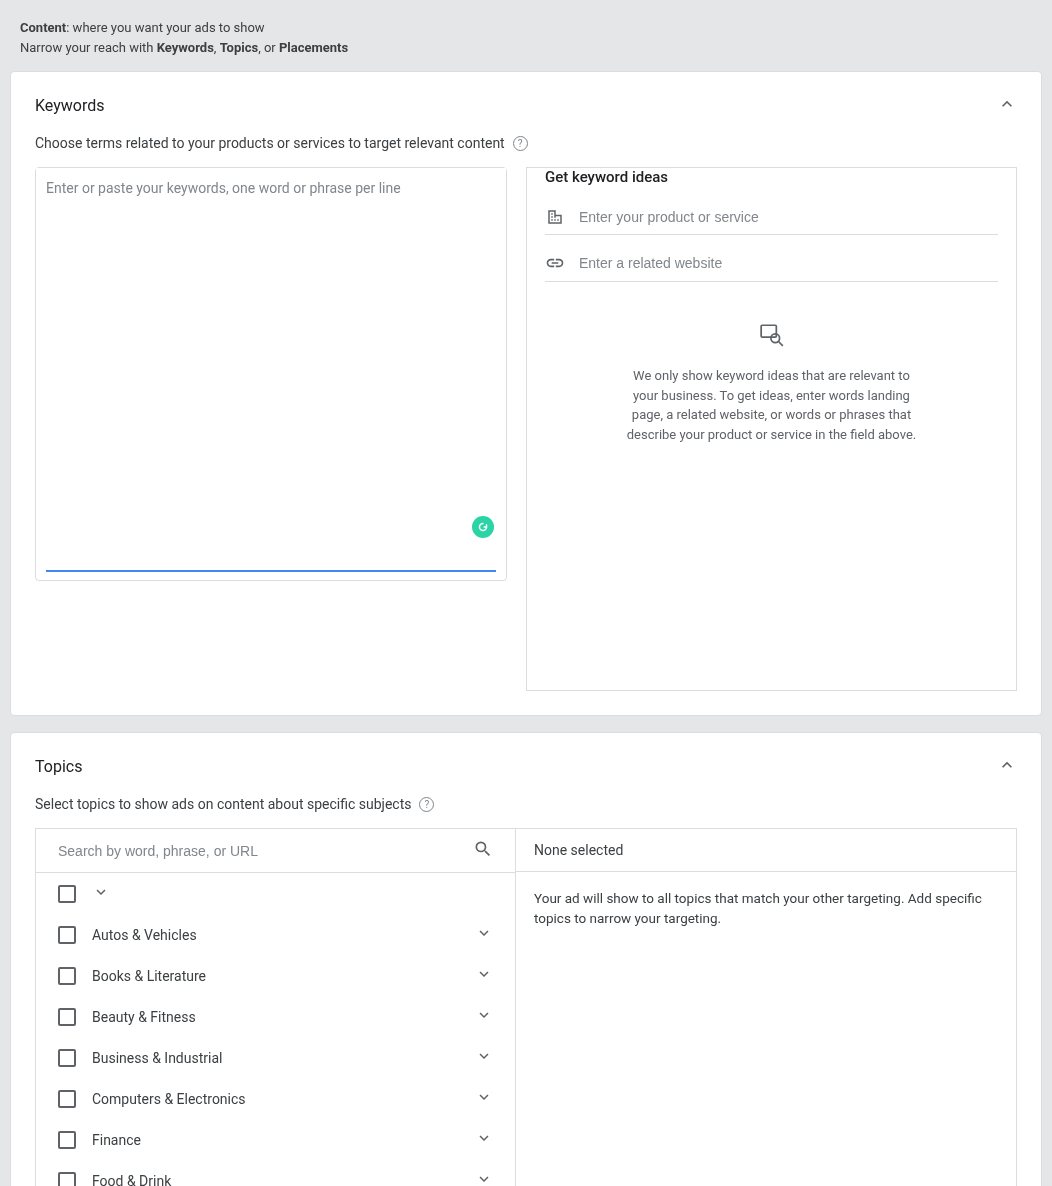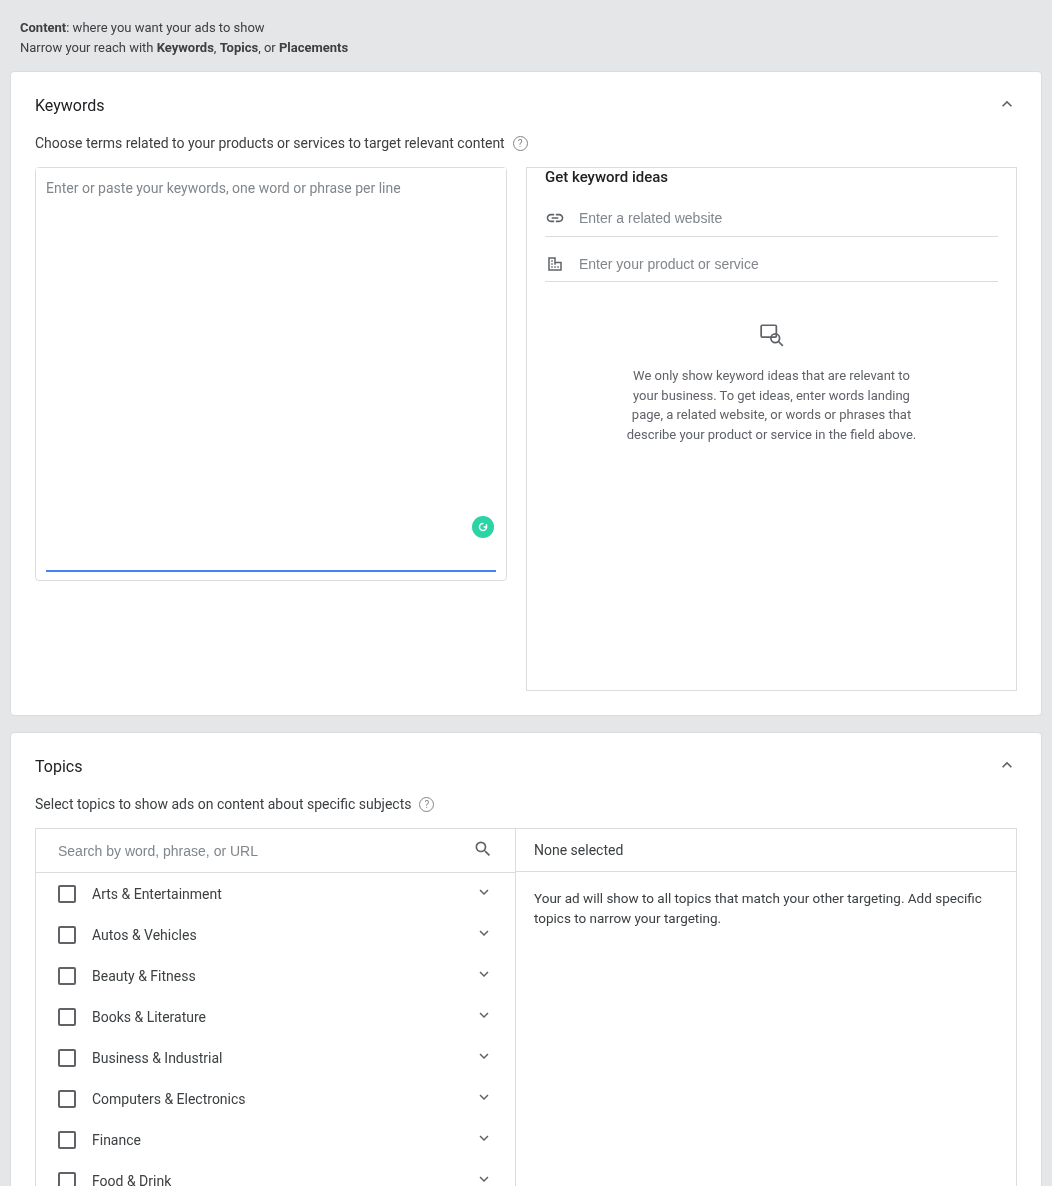--- a/index.html
+++ b/index.html
@@ -255,33 +255,33 @@
               <path d="M18 8v4h-4"></path>
             </svg>
         </div>
         <div class="kw-underline"></div>
       </div>
 
       <div class="ideas-box">
         <div class="ideas-title">Get keyword ideas</div>
         <div class="idea-input-row">
           <span class="idea-icon">
+            <svg viewBox="0 0 24 24" width="18" height="18" fill="#5f6368">
+                <path d="M3 3v18h18V9h-8V3H3zm2 2h6v6h8v8H5V5zm2 2v2h2V7H7zm0 4v2h2v-2H7zm0 4v2h2v-2H7zm4-4v2h2v-2h-2zm0 4v2h2v-2h-2zm4 0v2h2v-2h-2z"></path>
+              </svg>
+          </span>
+          <input type="text" placeholder="Enter your product or service" style="">
+        </div>
+        <div class="idea-input-row">
+          <span class="idea-icon">
             <svg viewBox="0 0 24 24" width="20" height="20" fill="#5f6368">
                 <path d="M3.9 12c0-1.71 1.39-3.1 3.1-3.1h4V7H7c-2.76 0-5 2.24-5 5s2.24 5 5 5h4v-1.9H7c-1.71 0-3.1-1.39-3.1-3.1M8 13h8v-2H8v2m9-6h-4v1.9h4c1.71 0 3.1 1.39 3.1 3.1s-1.39 3.1-3.1 3.1h-4V17h4c2.76 0 5-2.24 5-5s-2.24-5-5-5"></path>
               </svg>
           </span>
           <input type="text" placeholder="Enter a related website" style="">
-        </div>
-        <div class="idea-input-row">
-          <span class="idea-icon">
-            <svg viewBox="0 0 24 24" width="18" height="18" fill="#5f6368">
-                <path d="M3 3v18h18V9h-8V3H3zm2 2h6v6h8v8H5V5zm2 2v2h2V7H7zm0 4v2h2v-2H7zm0 4v2h2v-2H7zm4-4v2h2v-2h-2zm0 4v2h2v-2h-2zm4 0v2h2v-2h-2z"></path>
-              </svg>
-          </span>
-          <input type="text" placeholder="Enter your product or service" style="">
         </div>
         <div class="empty-ideas">
           <div class="big-icon">
             <svg width="26" height="26" viewBox="0 0 24 24" fill="none" stroke="#5f6368" stroke-width="1.6">
                 <rect x="2" y="3" width="14" height="11" rx="1"></rect>
                 <circle cx="15" cy="15" r="4"></circle>
                 <line x1="18" y1="18" x2="22" y2="22"></line>
               </svg>
           </div>
           <p>We only show keyword ideas that are relevant to your business. To get ideas, enter words landing page, a related website, or words or phrases that describe your product or service in the field above.</p>
@@ -311,42 +311,41 @@
           <input type="text" placeholder="Search by word, phrase, or URL" style="">
           <span>
             <svg width="20" height="20" viewBox="0 0 24 24" fill="#5f6368">
                 <path d="M15.5 14h-.79l-.28-.27A6.471 6.471 0 0 0 16 9.5 6.5 6.5 0 1 0 9.5 16c1.61 0 3.09-.59 4.23-1.57l.27.28v.79l5 4.99L20.49 19l-4.99-5zm-6 0C7.01 14 5 11.99 5 9.5S7.01 5 9.5 5 14 7.01 14 9.5 11.99 14 9.5 14z"></path>
               </svg>
           </span>
         </div>
         <div class="topic-list" id="topic-list">
             <div class="topic-item">
               <span class="checkbox"></span>
-              <span class="label">Arts &amp; Entertainment</span>
               <span class="expand"><svg width="18" height="18" viewBox="0 0 24 24" fill="#5f6368">
                   <path d="M7.41 8.59 12 13.17l4.59-4.58L18 10l-6 6-6-6z"></path>
                 </svg></span>
             </div>
             <div class="topic-item">
               <span class="checkbox"></span>
               <span class="label">Autos &amp; Vehicles</span>
               <span class="expand"><svg width="18" height="18" viewBox="0 0 24 24" fill="#5f6368">
                   <path d="M7.41 8.59 12 13.17l4.59-4.58L18 10l-6 6-6-6z"></path>
                 </svg></span>
             </div>
             <div class="topic-item">
               <span class="checkbox"></span>
+              <span class="label">Books &amp; Literature</span>
+              <span class="expand"><svg width="18" height="18" viewBox="0 0 24 24" fill="#5f6368">
+                  <path d="M7.41 8.59 12 13.17l4.59-4.58L18 10l-6 6-6-6z"></path>
+                </svg></span>
+            </div>
+            <div class="topic-item">
+              <span class="checkbox"></span>
               <span class="label">Beauty &amp; Fitness</span>
-              <span class="expand"><svg width="18" height="18" viewBox="0 0 24 24" fill="#5f6368">
-                  <path d="M7.41 8.59 12 13.17l4.59-4.58L18 10l-6 6-6-6z"></path>
-                </svg></span>
-            </div>
-            <div class="topic-item">
-              <span class="checkbox"></span>
-              <span class="label">Books &amp; Literature</span>
               <span class="expand"><svg width="18" height="18" viewBox="0 0 24 24" fill="#5f6368">
                   <path d="M7.41 8.59 12 13.17l4.59-4.58L18 10l-6 6-6-6z"></path>
                 </svg></span>
             </div>
             <div class="topic-item">
               <span class="checkbox"></span>
               <span class="label">Business &amp; Industrial</span>
               <span class="expand"><svg width="18" height="18" viewBox="0 0 24 24" fill="#5f6368">
                   <path d="M7.41 8.59 12 13.17l4.59-4.58L18 10l-6 6-6-6z"></path>
                 </svg></span>

